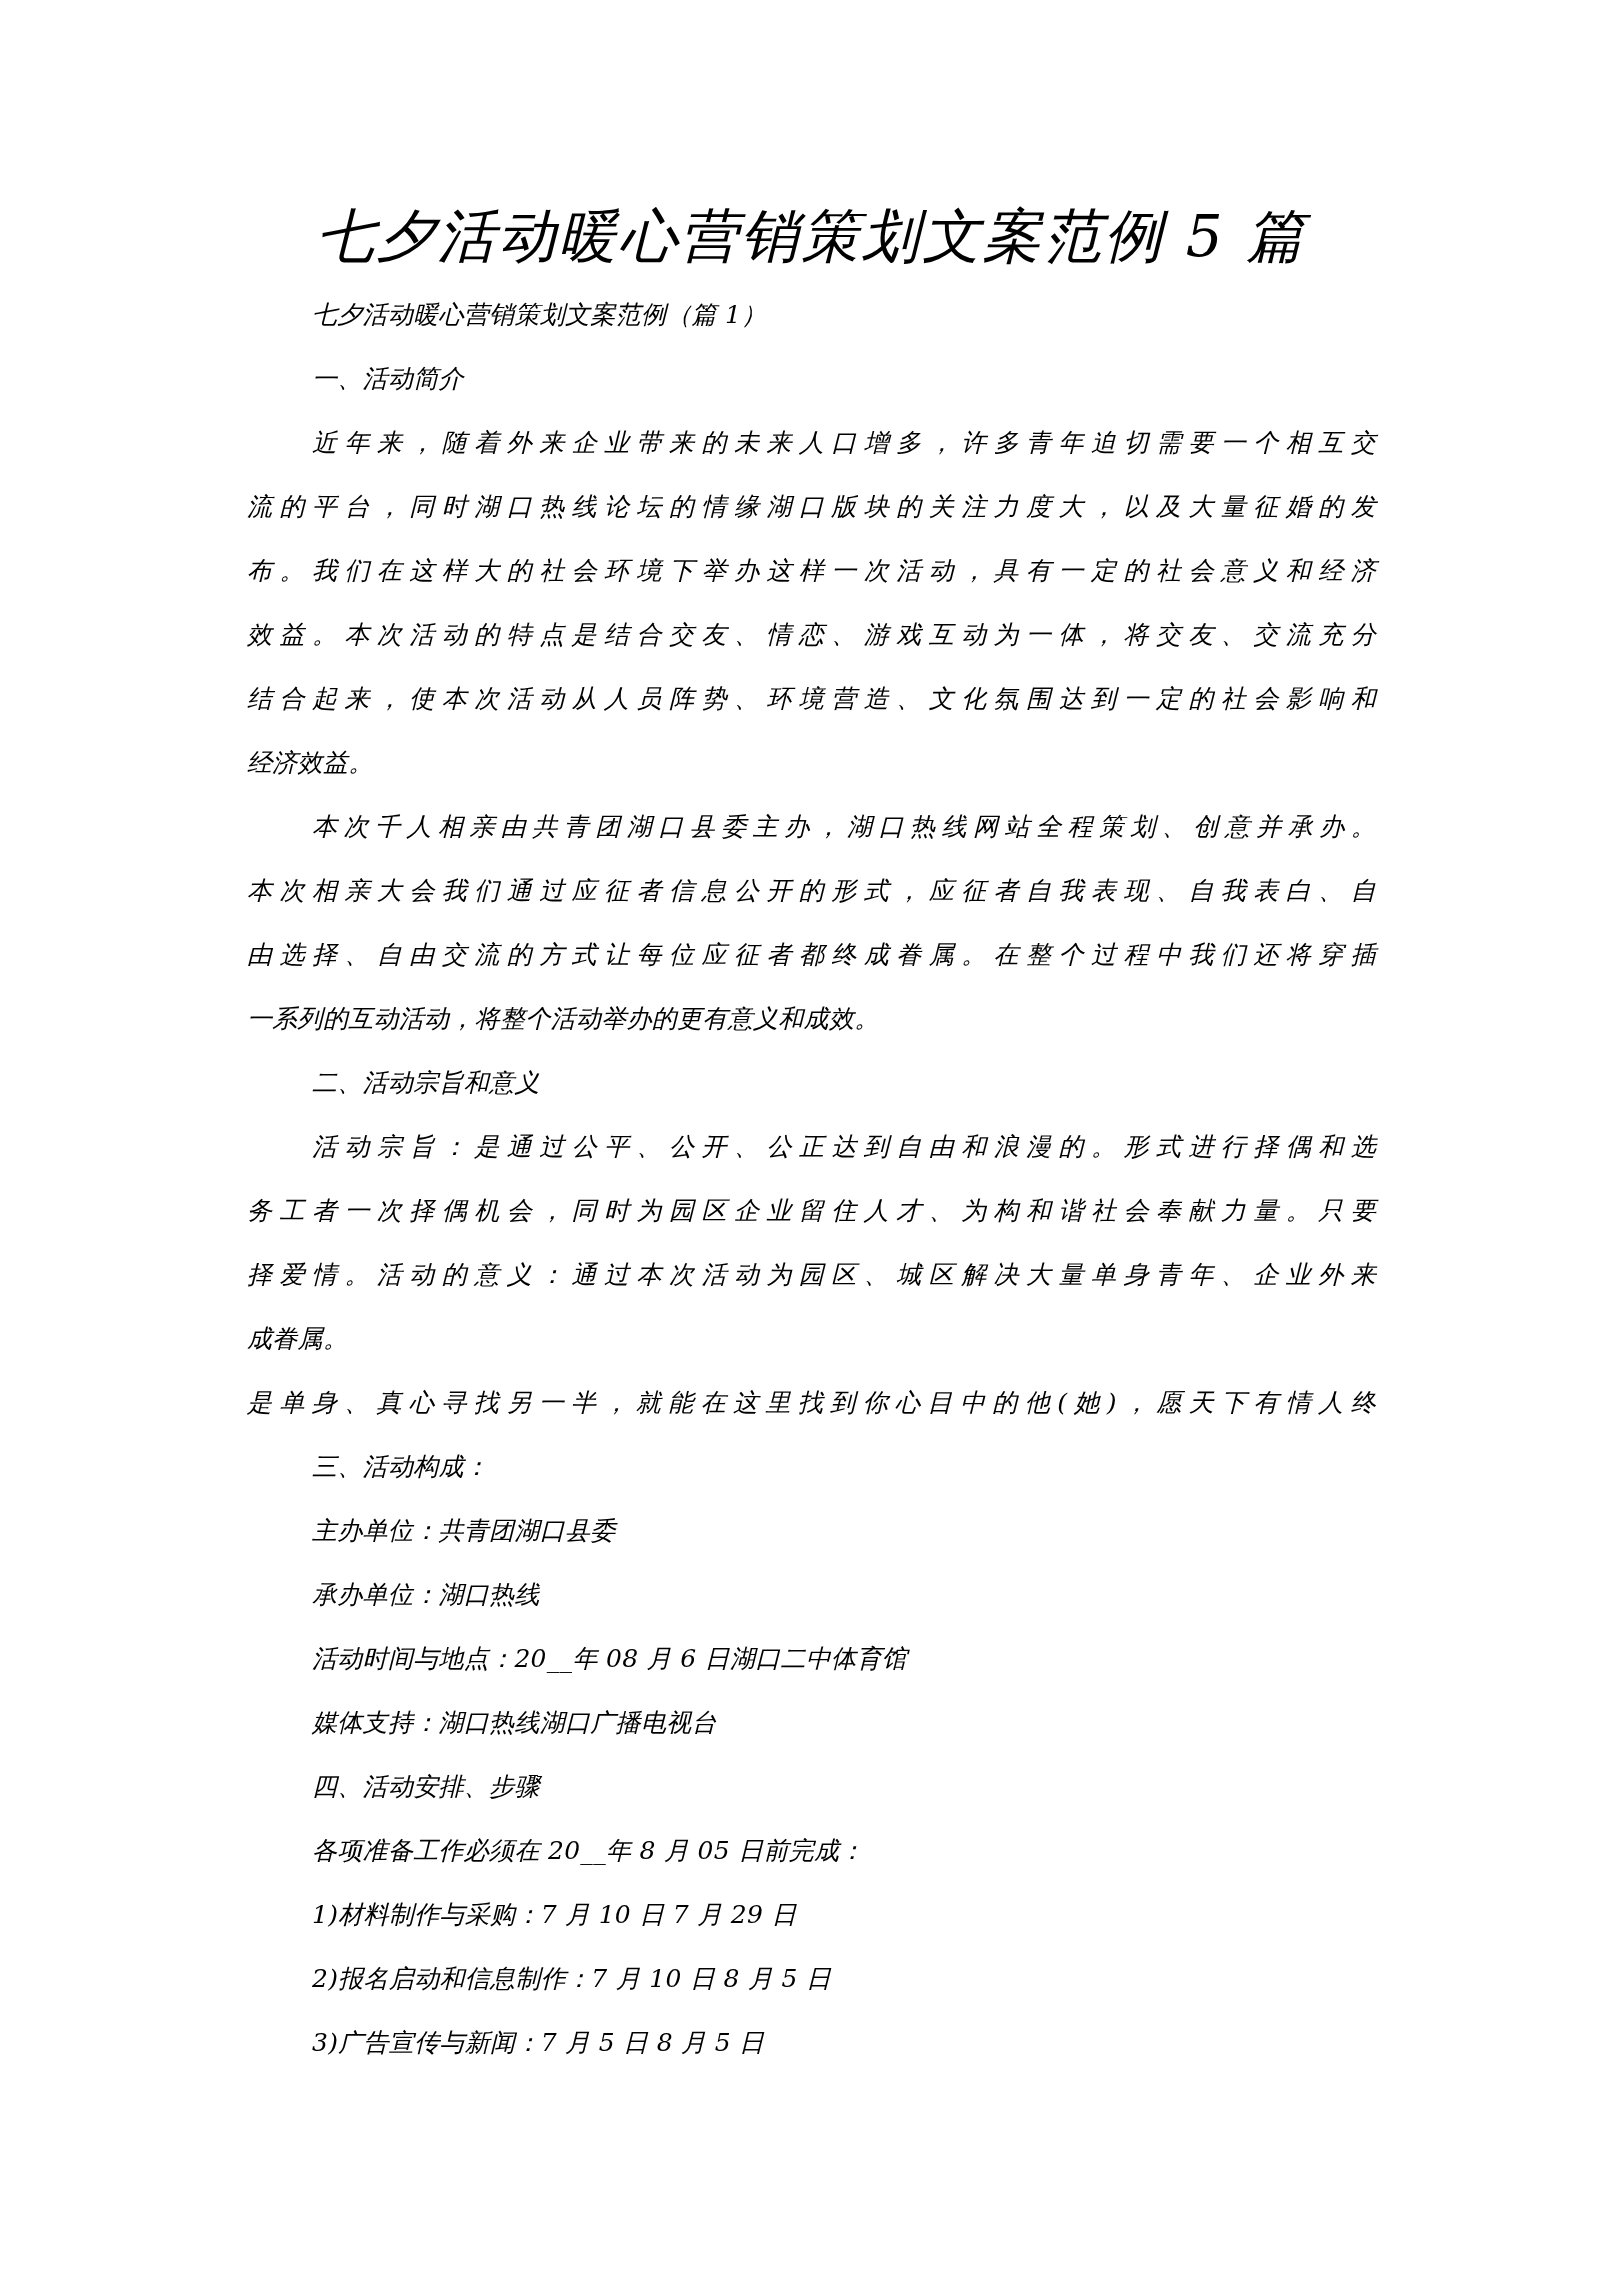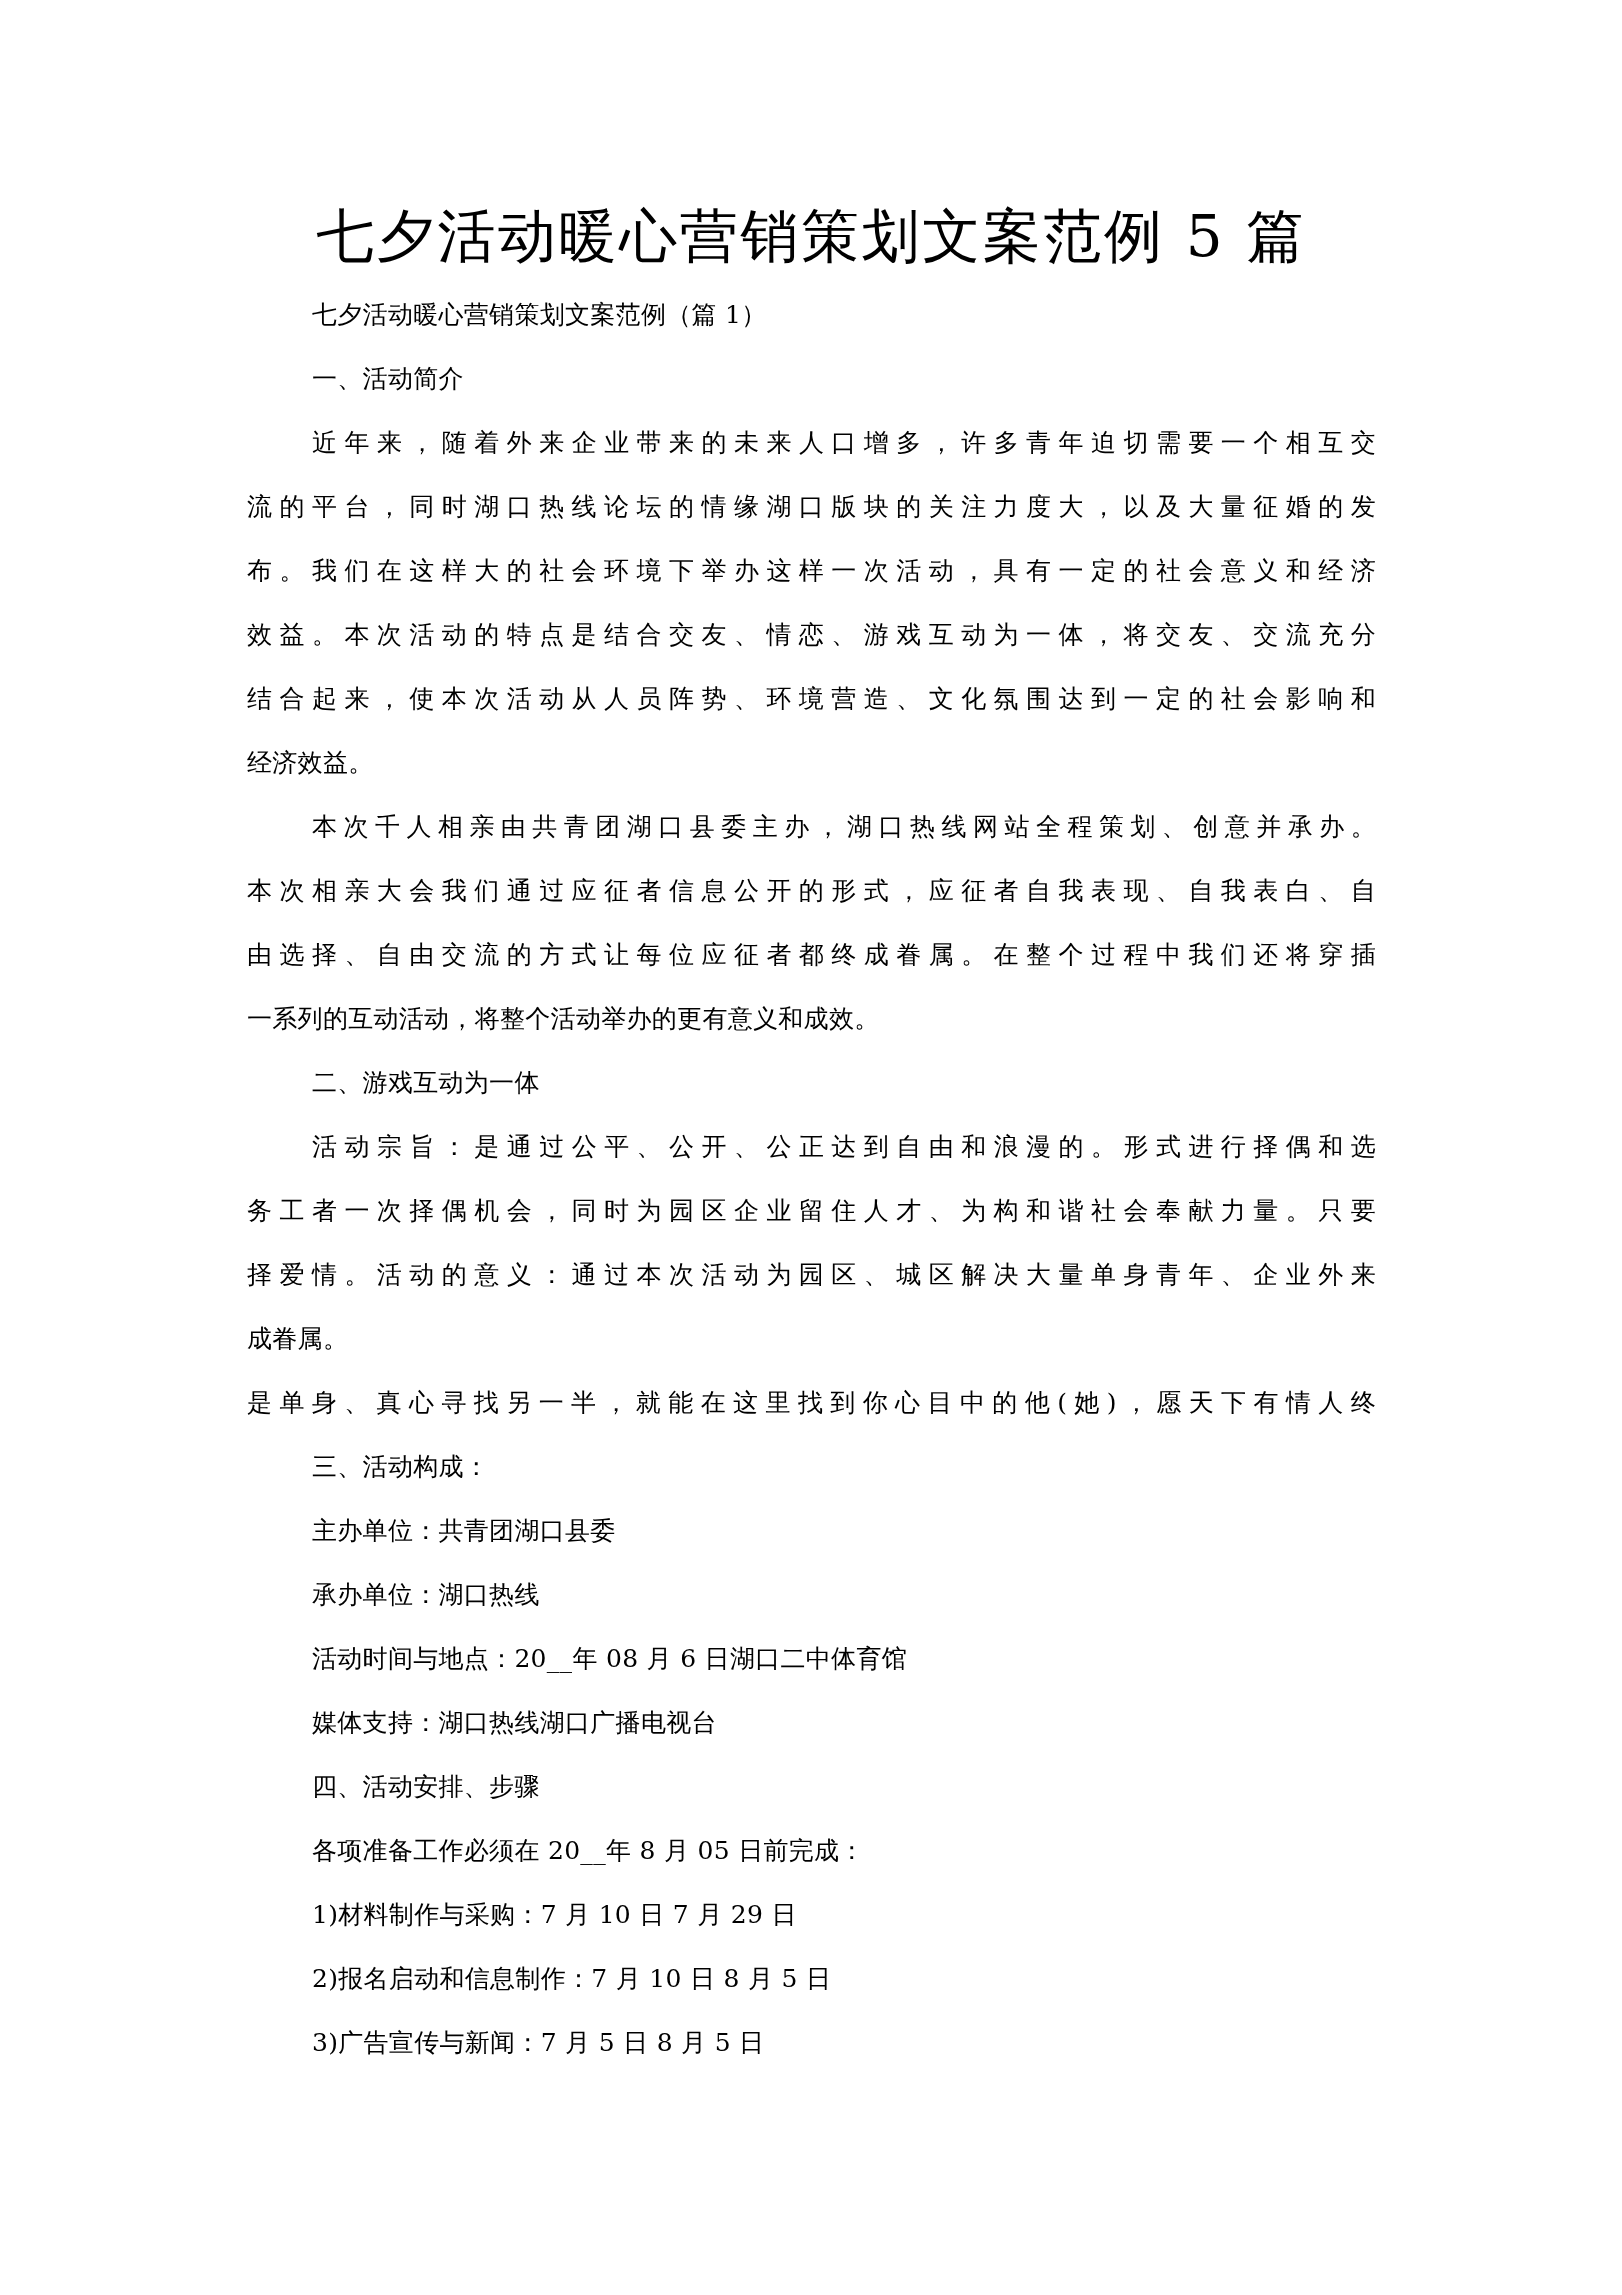--- a/index.html
+++ b/index.html
@@ -14,20 +14,21 @@
     overflow: hidden;
     color: #000000;
     font-family: "DejaVu Serif", "Liberation Serif", serif;
   }
   .page {
     position: absolute;
     left: 0; top: 0;
     width: 1623px;
     height: 2295px;
     background: #ffffff;
+    font-style: italic;
   }
   .doc-title {
     position: absolute;
     left: 0;
     top: 194px;
     width: 1623px;
     text-align: center;
     font-size: 58px;
     line-height: 85px;
     height: 85px;
@@ -102,21 +103,21 @@
         </div>
       <div class="line">
           <span class="justify">本次相亲大会我们通过应征者信息公开的形式，应征者自我表现、自我表白、自</span>
         </div>
       <div class="line">
           <span class="justify">由选择、自由交流的方式让每位应征者都终成眷属。在整个过程中我们还将穿插</span>
         </div>
       <div class="line">一系列的互动活动，将整个活动举办的更有意义和成效。</div>
     </div>
 
-    <div class="line indent">二、游戏互动为一体</div>
+    <div class="line indent">二、活动宗旨和意义</div>
 
     <div>
       <div class="line indent">
           <span class="justify indent-j">活动宗旨：是通过公平、公开、公正达到自由和浪漫的。形式进行择偶和选</span>
         </div>
       <div class="line">
           <span class="justify">务工者一次择偶机会，同时为园区企业留住人才、为构和谐社会奉献力量。只要</span>
         </div>
       <div class="line">
           <span class="justify">择爱情。活动的意义：通过本次活动为园区、城区解决大量单身青年、企业外来</span>

